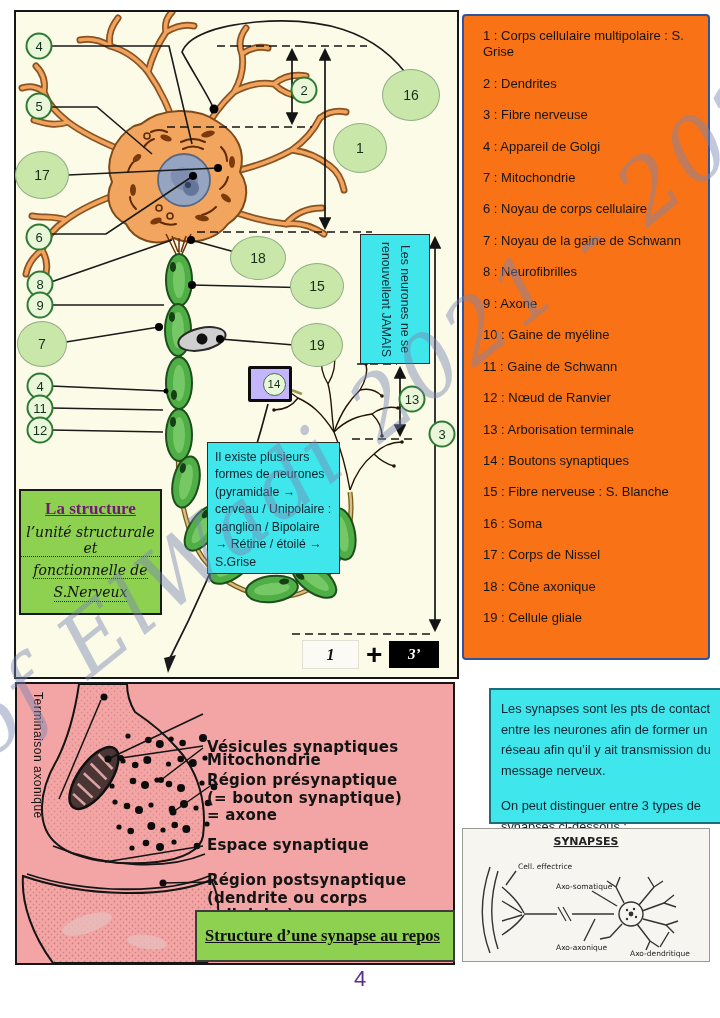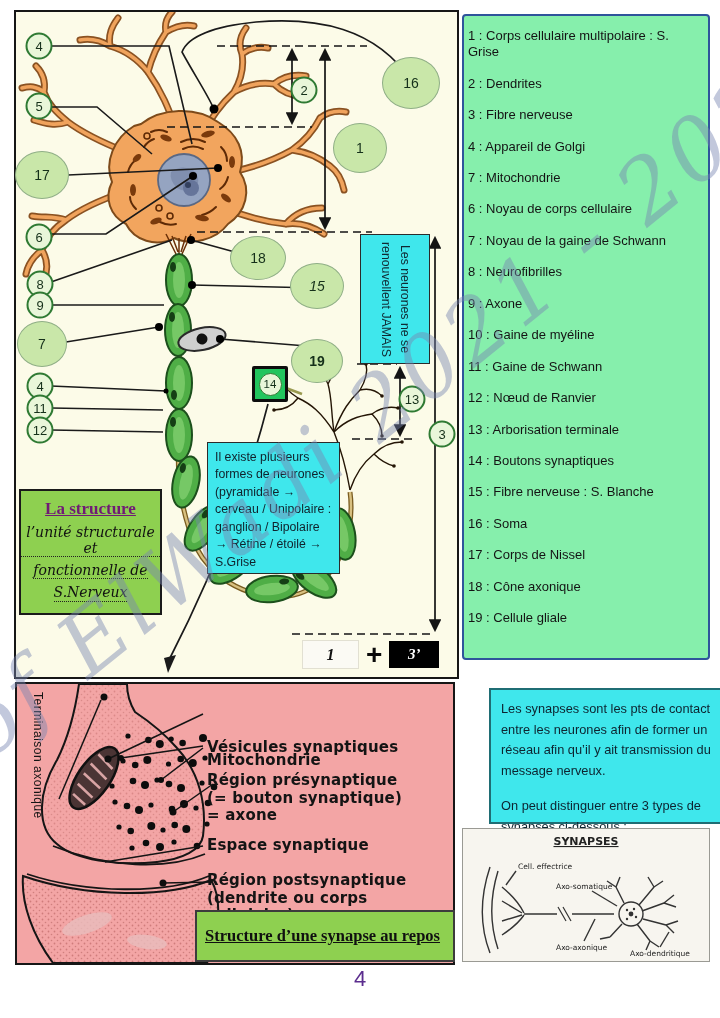--- a/index.html
+++ b/index.html
@@ -16,21 +16,21 @@
   #neuron-panel{left:14px;top:10px;width:441px;height:665px;border:2.5px solid #161616;
     background:#fcfbe8;z-index:1;}
   #neuron-svg{position:absolute;left:0;top:0;z-index:1;}
 
   .marker{position:absolute;display:flex;align-items:center;justify-content:center;
     transform:translate(-50%,-50%);z-index:8;color:#15301a;}
   .marker.ring{width:23px;height:23px;border-radius:50%;border:2px solid #2f7a33;
     background:#e9f6d9;font-size:13px;font-weight:500;}
   .marker.blob{border-radius:50%;border:1px solid #8fae86;background:#c9e7a9;
     font-size:14px;}
-  .marker.boxed{width:30px;height:30px;border:3px solid #0d0d0d;background:#22c55e;border-radius:2px;}
+  .marker.boxed{width:30px;height:30px;border:3px solid #0d0d0d;background:#c4b5fd;border-radius:2px;padding-left:8px;}
   .marker.boxed .inner{width:21px;height:21px;border-radius:50%;border:1.7px solid #2f7a33;
     background:#e9f6d9;font-size:11.5px;display:flex;align-items:center;justify-content:center;}
 
   #never-box{left:344px;top:222px;width:68px;height:128px;background:#3fe7ec;border:1.6px solid #2b2b2b;
     z-index:6;display:flex;align-items:center;justify-content:center;}
   #never-box span{writing-mode:vertical-rl;font-size:12.3px;font-weight:500;color:#102a33;
     line-height:1.55;text-align:center;height:120px;}
 
   #forms-box{left:191px;top:430px;width:133px;height:132px;background:#3fe7ec;border:1.4px solid #2b2b2b;
     z-index:7;padding:6px 5px 20px 7px;box-sizing:border-box;font-size:12.3px;line-height:1.42;
@@ -46,22 +46,22 @@
   #sum-row{left:286px;top:628px;z-index:7;display:flex;align-items:center;gap:7px;}
   #sum-left{width:55px;height:27px;background:#fbfaf4;border:1px solid #e2e0d2;color:#111;
     font-family:"Liberation Serif",serif;font-style:italic;font-weight:bold;font-size:16px;
     display:flex;align-items:center;justify-content:center;}
   #sum-plus{font-size:28px;font-weight:900;color:#0a0a0a;line-height:1;}
   #sum-right{width:50px;height:27px;background:#000;color:#fff;
     font-family:"Liberation Serif",serif;font-style:italic;font-weight:bold;font-size:15px;
     display:flex;align-items:center;justify-content:center;}
 
   
-  #legend{left:462px;top:14px;width:248px;height:646px;background:#86efac;border:2.5px solid #2f549b;
-    border-radius:4px;box-sizing:border-box;padding:12px 6px 8px 4px;z-index:2;}
+  #legend{left:462px;top:14px;width:248px;height:646px;background:#f97316;border:2.5px solid #2f549b;
+    border-radius:4px;box-sizing:border-box;padding:12px 6px 8px 19px;z-index:2;}
   .legend-item{font-size:13px;color:#141414;line-height:1.25;margin-bottom:15.2px;}
 
   
   #synapse-panel{left:15px;top:682px;width:440px;height:283px;background:#f3a5a5;border:2px solid #161616;
     box-sizing:border-box;z-index:1;}
   #synapse-svg{position:absolute;left:0;top:0;z-index:1;}
   #terminaison-label{position:absolute;left:14px;top:8px;writing-mode:vertical-rl;
     font-size:12px;color:#141414;z-index:3;letter-spacing:0.5px;}
   .syn-label{position:absolute;z-index:3;font-family:"DejaVu Sans",sans-serif;font-weight:bold;
     font-size:15px;color:#141414;white-space:pre-line;line-height:1.18;letter-spacing:0.2px;}
@@ -278,25 +278,25 @@
       <div class="marker ring" style="left: 23px; top: 94px;">5</div>
       <div class="marker blob" style="left: 26px; top: 163px; width: 52px; height: 46px;">17</div>
       <div class="marker ring" style="left: 23px; top: 225px;">6</div>
       <div class="marker ring" style="left: 24px; top: 272px;">8</div>
       <div class="marker ring" style="left: 24px; top: 293px;">9</div>
       <div class="marker blob" style="left: 26px; top: 332px; width: 48px; height: 44px;">7</div>
       <div class="marker ring" style="left: 24px; top: 374px;">4</div>
       <div class="marker ring" style="left: 24px; top: 396px;">11</div>
       <div class="marker ring" style="left: 24px; top: 418px;">12</div>
       <div class="marker ring" style="left: 288px; top: 78px;">2</div>
-      <div class="marker blob" style="left: 395px; top: 71px; width: 56px; height: 50px;">16</div>
+      <div class="marker blob" style="left: 395px; top: 83px; width: 56px; height: 50px;">16</div>
       <div class="marker blob" style="left: 344px; top: 136px; width: 52px; height: 48px;">1</div>
       <div class="marker blob" style="left: 242px; top: 246px; width: 54px; height: 42px;">18</div>
-      <div class="marker blob" style="left: 301px; top: 274px; width: 52px; height: 44px; font-style: italic;">15</div>
-      <div class="marker blob" style="left: 301px; top: 349px; width: 50px; height: 42px; font-weight: bold;">19</div>
+      <div class="marker blob" style="left: 301px; top: 274px; width: 52px; height: 44px;">15</div>
+      <div class="marker blob" style="left: 301px; top: 333px; width: 50px; height: 42px;">19</div>
       <div class="marker boxed" style="left: 254px; top: 372px;">
         <div class="inner">14</div>
       </div>
       <div class="marker ring" style="left: 396px; top: 387px;">13</div>
       <div class="marker ring" style="left: 426px; top: 422px;">3</div>
     </div>
 
   <div id="never-box" class="abs">
     <span>Les neurones ne se renouvellent JAMAIS</span>
   </div>

